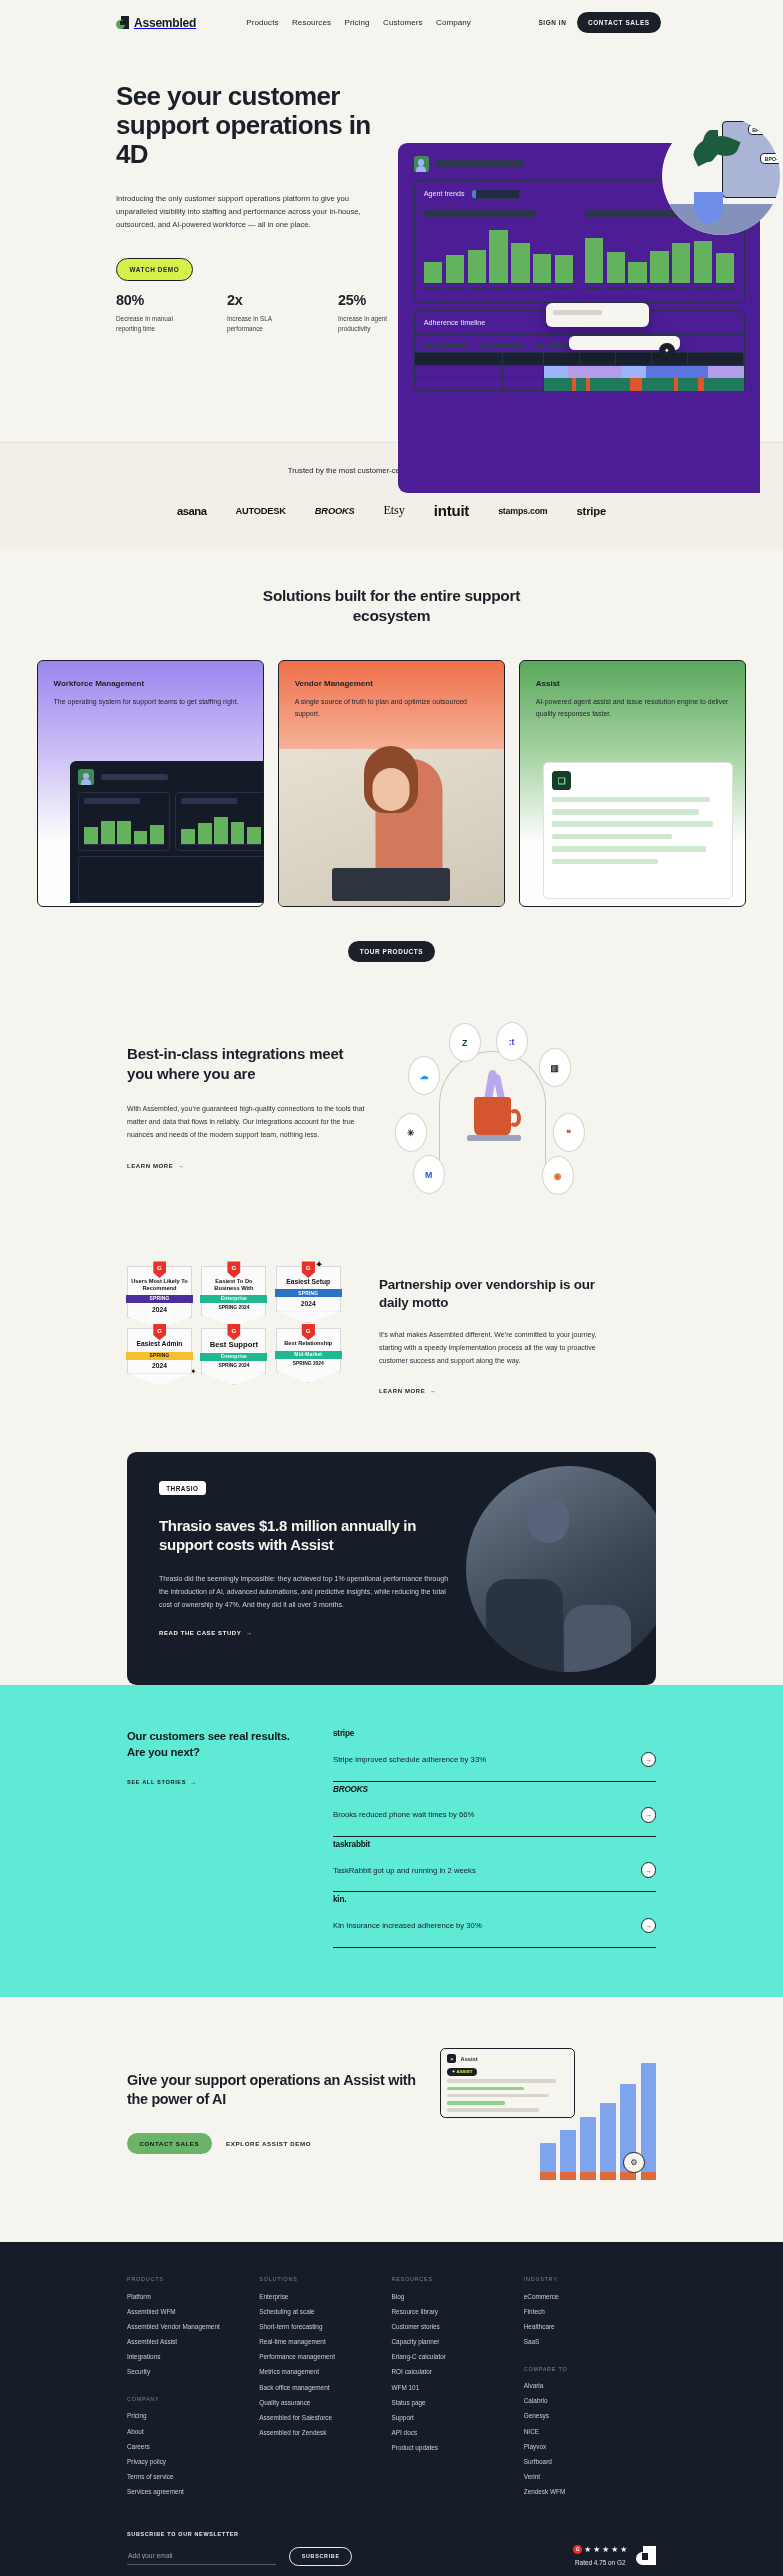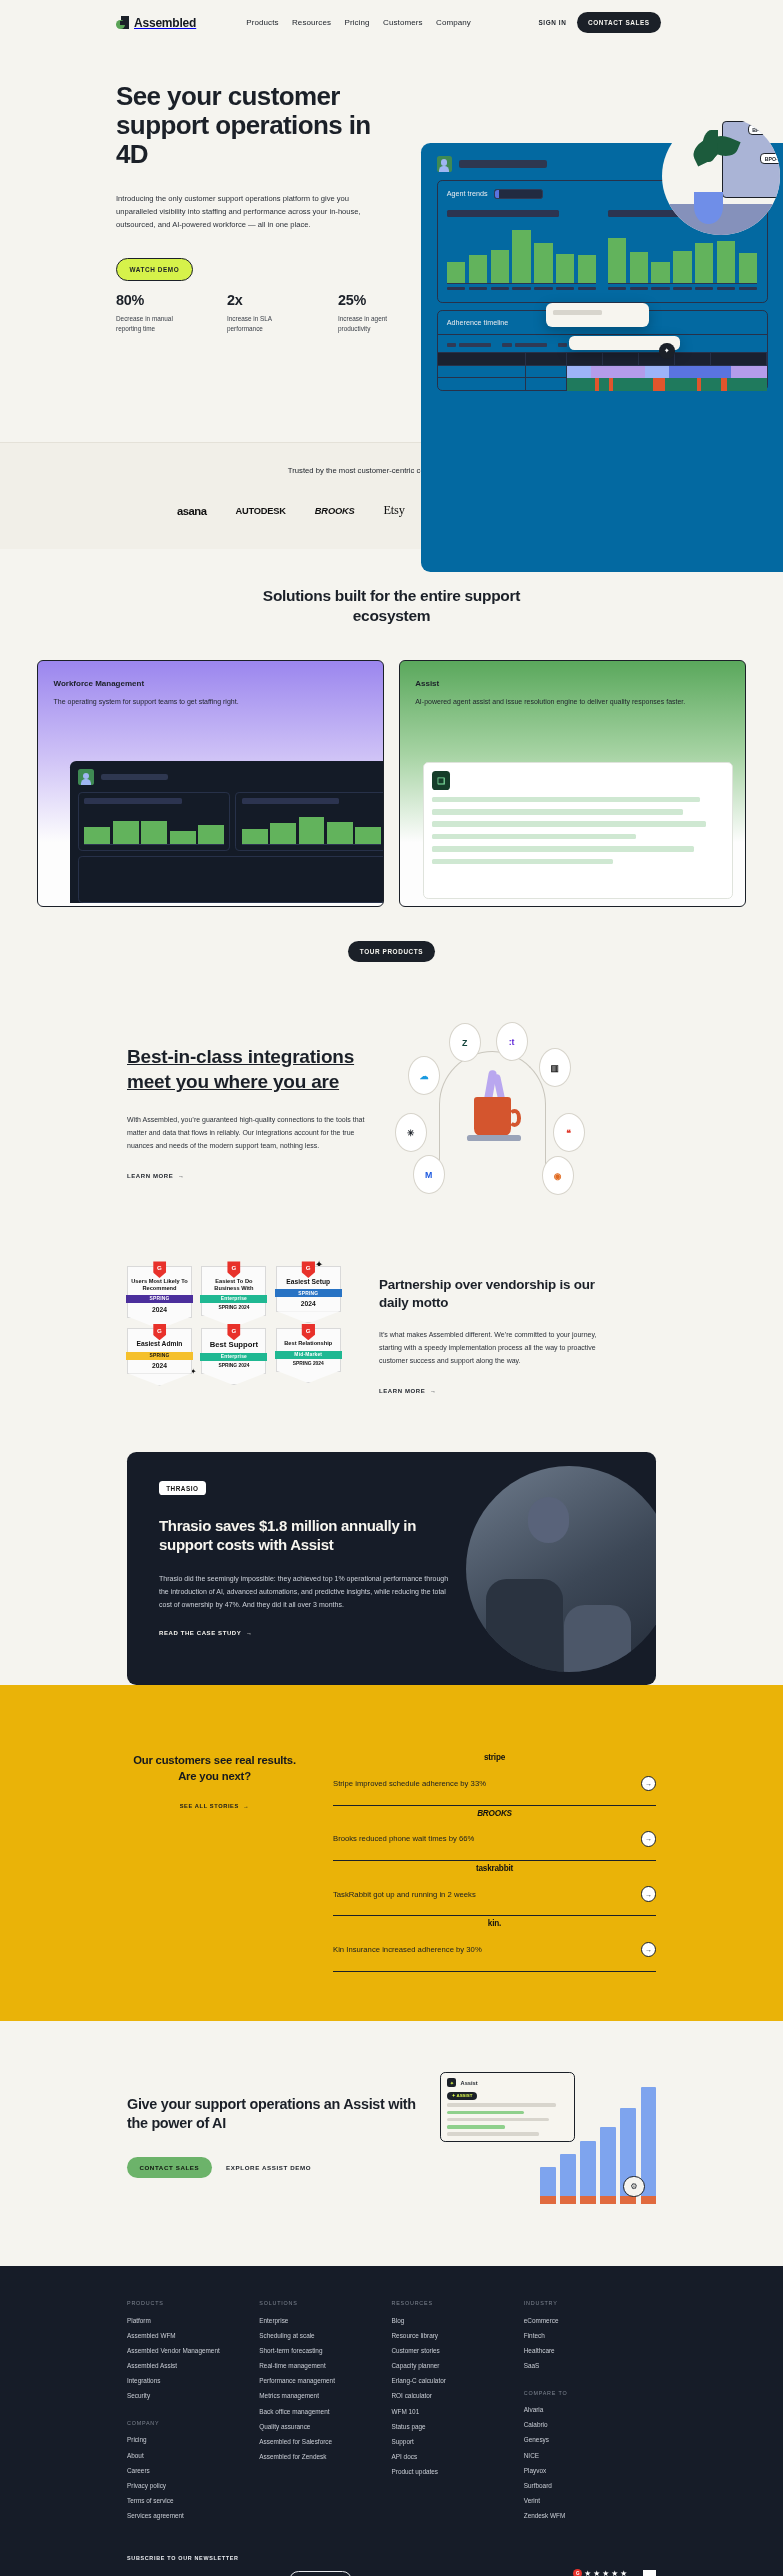--- a/index.html
+++ b/index.html
@@ -37,22 +37,22 @@
   .btn-lime{
     margin-top:27px;display:inline-block;background:#d6f24a;border:0.8px solid #1b2028;
     color:#1b2028;font-size:6.4px;font-weight:700;letter-spacing:0.6px;border-radius:13.4px;
     padding:6.7px 12.4px;cursor:pointer;font-family:inherit;
   }
   .hero-stats{position:absolute;left:116px;top:247px;display:flex;gap:44px;}
   .stat-num{font-size:14.4px;font-weight:700;letter-spacing:-0.3px;}
   .stat-lbl{margin-top:6.2px;font-size:6.4px;line-height:1.5;color:#3b4049;max-width:67px;}
 
   
-  .hero-vis{position:absolute;left:421px;top:98px;width:362px;height:429px;
-            background:#0369a1;border-radius:9.3px 0 0 9.3px;overflow:hidden;}
+  .hero-vis{position:absolute;left:398px;top:98px;width:362px;height:350px;
+            background:#4c1d95;border-radius:9.3px 0 0 9.3px;overflow:hidden;}
   .hv-top{padding:13.4px 15.5px 0 15.5px;}
   .hv-user{display:flex;align-items:center;gap:7.2px;}
   .hv-avatar{width:15.5px;height:15.5px;border-radius:2.6px;background:#3f8a53;position:relative;}
   .hv-avatar:after{content:"";position:absolute;left:4.6px;top:3.1px;width:6.2px;height:6.2px;border-radius:50%;background:#9fb6f2;}
   .hv-avatar:before{content:"";position:absolute;left:2.6px;top:9.3px;width:10.3px;height:6.2px;border-radius:4.6px 4.6px 0 0;background:#9fb6f2;}
   .hv-bar{height:7.7px;border-radius:2.1px;background:#2e3750;width:88px;}
   .hv-card{margin:8.2px 15.5px 0 15.5px;border:0.5px solid #273149;border-radius:5.2px;padding:8.2px 9.3px 12.4px 9.3px;}
   .hv-card-head{display:flex;align-items:center;gap:6.2px;}
   .hv-card-title{color:#e9ebef;font-size:7.2px;}
   .hv-pill{width:49px;height:9.3px;border-radius:2.6px;background:#222b41;border:0.5px solid #2f3a55;position:relative;}
@@ -116,21 +116,21 @@
   .laptop{position:absolute;left:50%;bottom:5.2px;width:118px;height:33px;background:#2e3340;border-radius:3.1px;transform:translateX(-50%);}
   .card3-vis{position:absolute;left:23px;right:12.4px;top:101px;bottom:7.2px;background:#ffffff;border:0.5px solid #dfe3dc;border-radius:5.2px;padding:8.2px;}
   .c3-chip{width:18.5px;height:18.5px;background:#163d2a;border-radius:3.6px;color:#7fe0a0;display:flex;align-items:center;justify-content:center;font-size:8.8px;font-weight:700;}
   .c3-line{height:5.7px;border-radius:1.5px;background:#cfe8d2;margin-top:6.7px;}
   .tourwrap{display:flex;justify-content:center;margin-top:34px;padding-bottom:40px;}
 
   
   .integrations{background:#f5f4ef;padding:18.5px 0 57px;position:relative;}
   .int-inner{display:flex;gap:20.6px;padding:0 127px;align-items:flex-start;}
   .int-left{width:242px;padding-top:24px;}
-  .int-h{font-size:19px;font-weight:700;line-height:1.32;letter-spacing:-0.2px;text-decoration:underline;}
+  .int-h{font-size:15px;font-weight:700;line-height:1.32;letter-spacing:-0.2px;}
   .int-p{margin-top:19.6px;font-size:7px;line-height:1.85;color:#2b3038;}
   .lnk{display:inline-flex;align-items:center;gap:4.6px;margin-top:20.6px;font-size:6px;font-weight:700;letter-spacing:0.6px;color:#1b2028;text-decoration:none;}
   .int-right{position:relative;width:216px;height:170px;}
   .ibub{position:absolute;width:32px;height:39px;border-radius:50%;background:#fff;border:0.5px solid #d7d4cb;
         display:flex;align-items:center;justify-content:center;font-weight:800;font-size:8.8px;}
   .mug{position:absolute;left:72px;top:47px;width:62px;height:77px;}
   .mug-body{position:absolute;left:12.4px;bottom:8.2px;width:37px;height:39px;background:#d4552e;border-radius:3.1px 3.1px 7.2px 7.2px;}
   .mug-handle{position:absolute;left:46px;bottom:17.5px;width:13.4px;height:17.5px;border:4.6px solid #d4552e;border-radius:50%;border-left-color:transparent;}
   .steam{position:absolute;left:24px;top:3.1px;width:8.2px;height:37px;background:#b9a7ef;border-radius:5.2px;transform:rotate(10deg);}
   .steam2{position:absolute;left:34px;top:7.2px;width:6.7px;height:31px;background:#b9a7ef;border-radius:5.2px;transform:rotate(-12deg);}
@@ -166,21 +166,21 @@
              border-radius:3.6px;padding:3.6px 7.2px;}
   .case-h{margin-top:20.6px;font-size:15px;font-weight:700;color:#f7f5ef;line-height:1.28;letter-spacing:-0.3px;}
   .case-p{margin-top:17.5px;font-size:7px;line-height:1.88;color:#cdd2da;width:299px;}
   .case-lnk{display:inline-flex;align-items:center;gap:4.6px;margin-top:18.5px;font-size:6px;font-weight:700;
             letter-spacing:0.6px;color:#f7f5ef;text-decoration:none;}
   .case-photo{position:absolute;right:-15.5px;top:13.4px;width:206px;height:206px;border-radius:50%;
               background:linear-gradient(150deg,#6e7b8c,#3c4756 55%,#232b38);overflow:hidden;}
   .ph-fig{position:absolute;background:#2a3340;border-radius:20.6px 20.6px 0 0;}
 
   
-  .purple{background:#eab308;padding:68px 0 49px;text-align:center;}
+  .purple{background:#5eead4;padding:44px 0 49px;}
   .purple-inner{display:flex;gap:31px;padding:0 127px;align-items:flex-start;}
   .pl{width:175px;}
   .pl h3{font-size:11.3px;font-weight:700;line-height:1.38;letter-spacing:-0.2px;color:#15181f;}
   .pl a{display:inline-flex;align-items:center;gap:4.1px;margin-top:18.5px;font-size:5.7px;font-weight:700;letter-spacing:0.6px;color:#15181f;text-decoration:none;}
   .acc{flex:1;}
   .acc-item{border-bottom:0.8px solid #1b2028;padding:3.1px 0 13.4px;}
   .acc-item:first-child{padding-top:0;}
   .acc-logo{font-size:8.2px;font-weight:800;color:#111;letter-spacing:-0.2px;}
   .acc-row{display:flex;align-items:center;justify-content:space-between;margin-top:13.4px;}
   .acc-txt{font-size:7.7px;color:#181c24;}
@@ -469,20 +469,30 @@
                   <i style="height:82%"></i>
                   <i style="height:66%"></i>
                   <i style="height:50%"></i>
                 </div>
             </div>
           </div>
           <div class="cv-panel" style="margin-top:5.2px;height:47px"></div>
         </div>
       </div>
 
+      <div class="card card-c2">
+        <div class="card-h">Vendor Management</div>
+        <div class="card-p">A single source of truth to plan and optimize outsourced support.</div>
+        <div class="card2-vis">
+          <div class="person"></div>
+            <div class="hair"></div>
+            <div class="face"></div>
+          <div class="laptop"></div>
+        </div>
+      </div>
 
       <div class="card card-c3">
         <div class="card-h">Assist</div>
         <div class="card-p">AI-powered agent assist and issue resolution engine to deliver quality responses faster.</div>
         <div class="card3-vis">
           <div class="c3-chip">❏</div>
           <div class="c3-line" style="width:92%"></div>
           <div class="c3-line" style="width:86%"></div>
           <div class="c3-line" style="width:94%"></div>
           <div class="c3-line" style="width:70%"></div>

